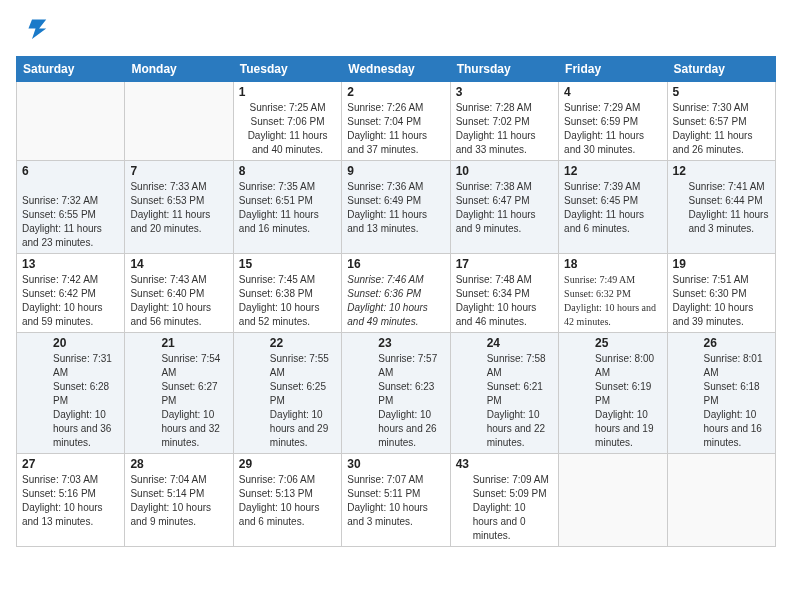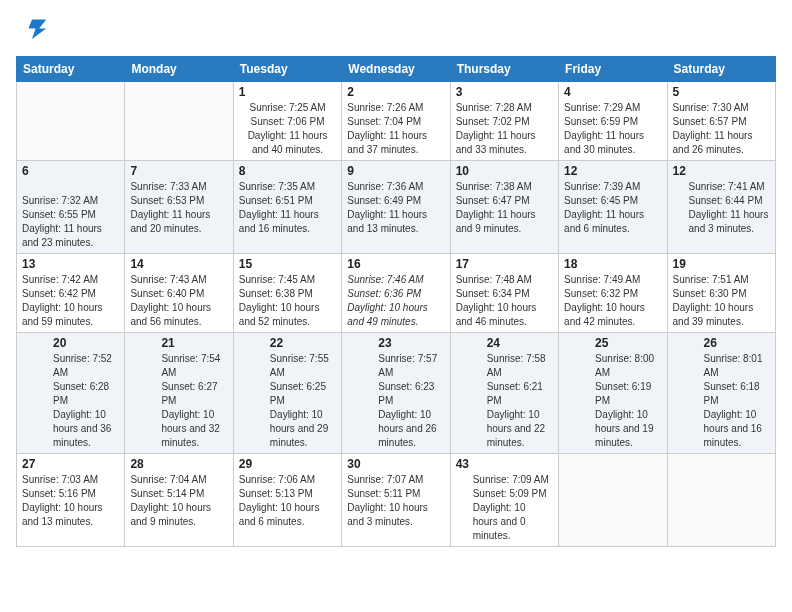--- a/index.html
+++ b/index.html
@@ -238,35 +238,35 @@
 Daylight: 10 hours and 49 minutes.</div>
           </td>
           <td>
             <span class="day-number">17</span>
             <div class="day-info" style="white-space: pre-line;">Sunrise: 7:48 AM
 Sunset: 6:34 PM
 Daylight: 10 hours and 46 minutes.</div>
           </td>
           <td>
             <span class="day-number">18</span>
-            <div class="day-info" style="white-space: pre-line;">Sunrise: 7:49 AM
+            <div class="day-info" style="white-space: pre-line; font-family: Liberation Serif, serif;">Sunrise: 7:49 AM
 Sunset: 6:32 PM
 Daylight: 10 hours and 42 minutes.</div>
           </td>
           <td>
             <span class="day-number">19</span>
             <div class="day-info" style="white-space: pre-line;">Sunrise: 7:51 AM
 Sunset: 6:30 PM
 Daylight: 10 hours and 39 minutes.</div>
           </td>
         </tr>
         <tr class="row-4">
           <td>
             <span class="day-number">20</span>
-            <div class="day-info" style="white-space: pre-line;">Sunrise: 7:52 AM
+            <div class="day-info" style="white-space: pre-line;">Sunrise: 7:31 AM
 Sunset: 6:28 PM
 Daylight: 10 hours and 36 minutes.</div>
           </td>
           <td>
             <span class="day-number">21</span>
             <div class="day-info" style="white-space: pre-line;">Sunrise: 7:54 AM
 Sunset: 6:27 PM
 Daylight: 10 hours and 32 minutes.</div>
           </td>
           <td>

